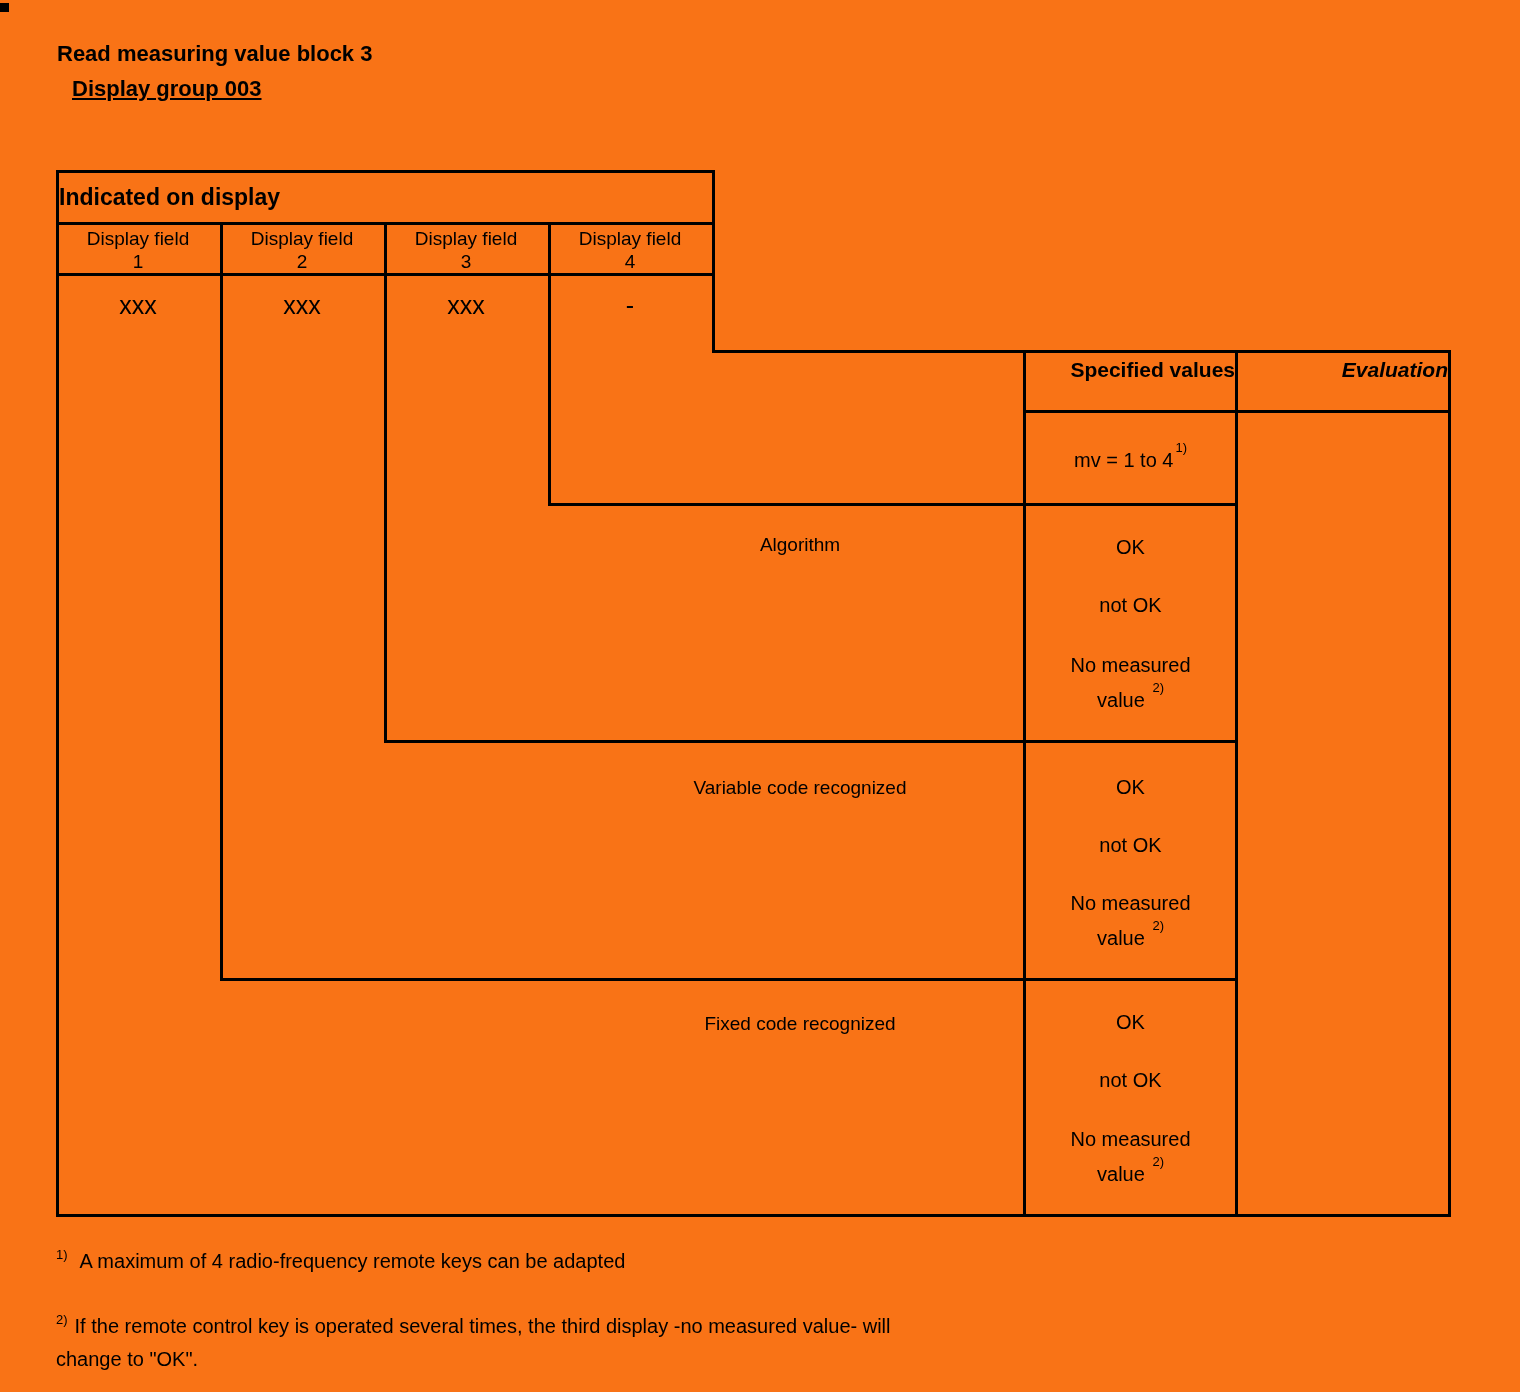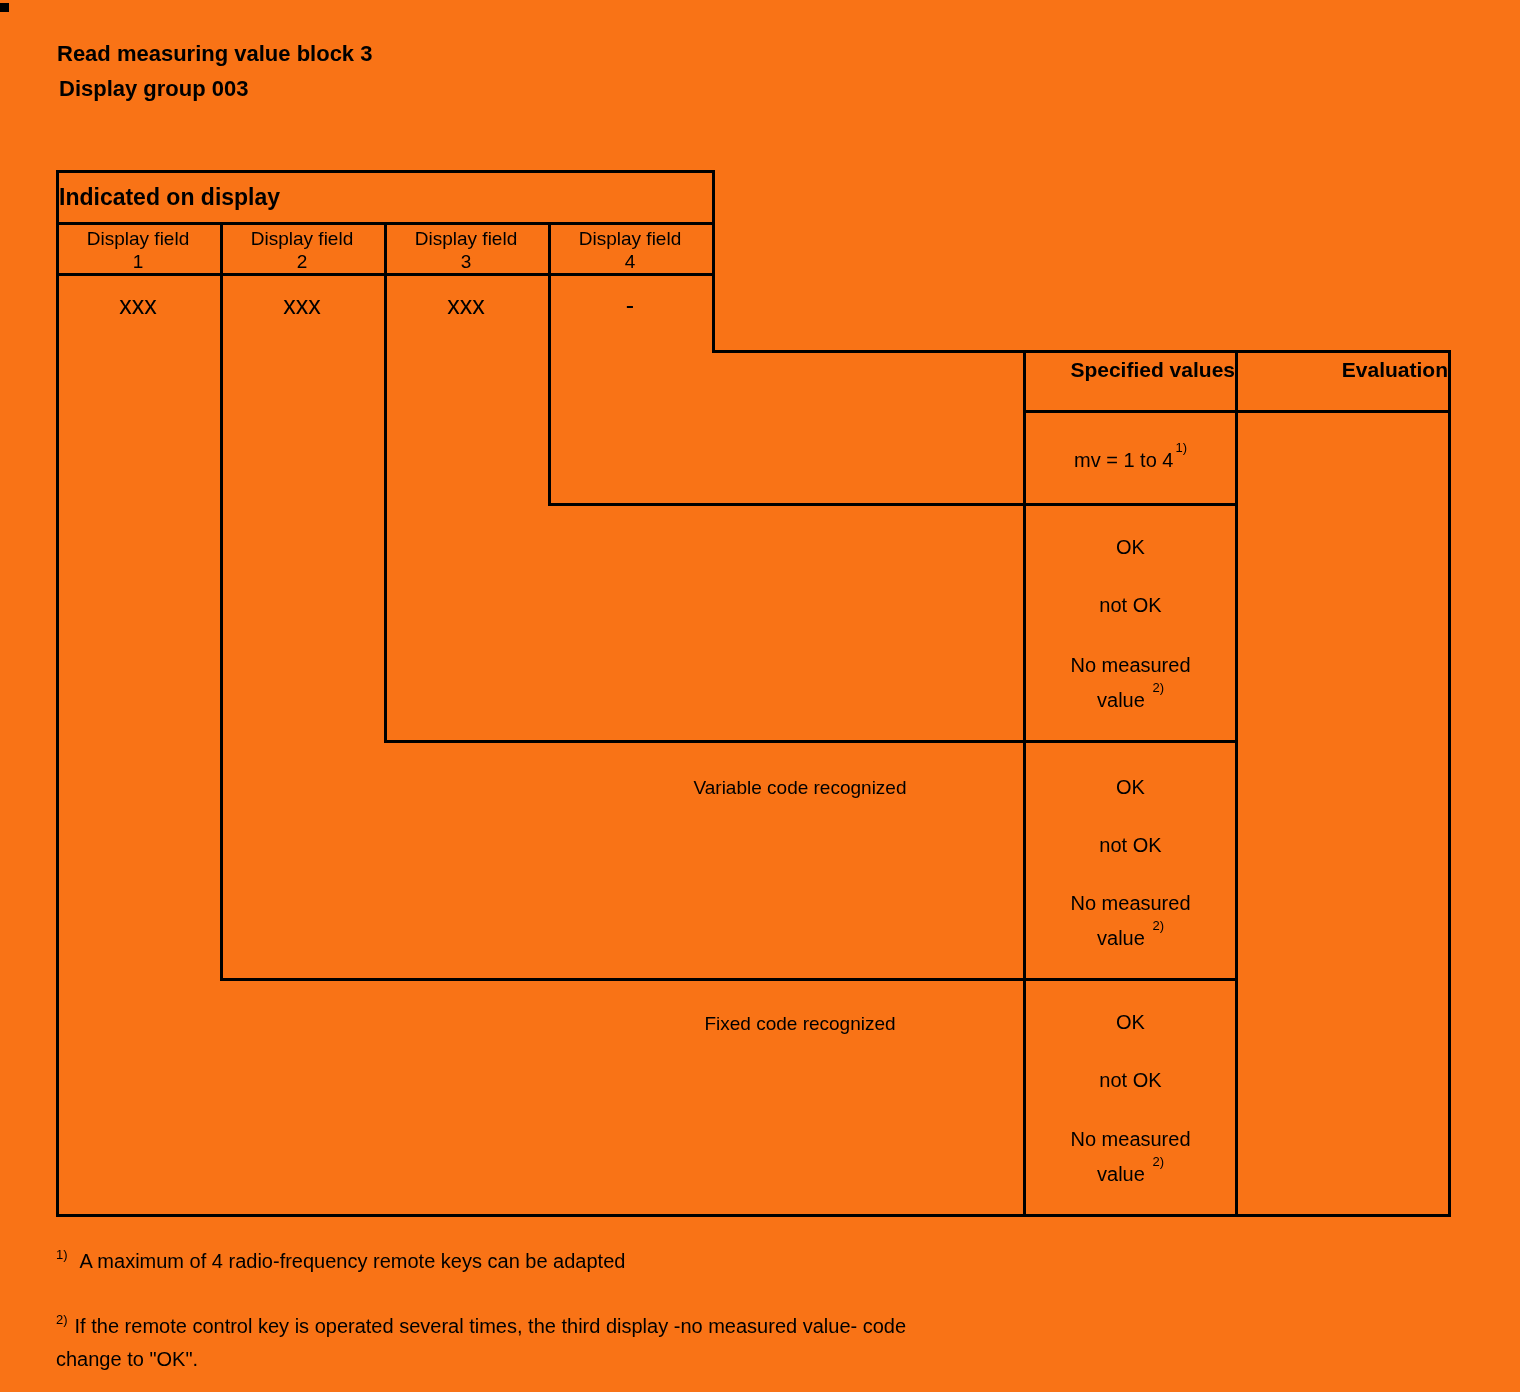--- a/index.html
+++ b/index.html
@@ -32,21 +32,21 @@
   #corner-mark{position:absolute;left:0;top:3px;width:9px;height:9px;background:#000;}
 </style>
 </head>
 <body>
 
 <div id="page">
 
   <div id="corner-mark"></div>
 
   <div class="txt title-line" style="left:57px;top:36px;">Read measuring value block 3</div>
-  <div class="txt title-line" style="left:59px;top:71px;">Display group 003</div>
+  <div class="txt title-line" style="left:72px;top:71px;text-decoration:underline;">Display group 003</div>
 
   <div class="line h" style="left:56px;top:170px;width:659px;"></div>
   <div class="line h" style="left:56px;top:222px;width:659px;"></div>
   <div class="line h" style="left:56px;top:273px;width:659px;"></div>
   <div class="line h" style="left:712px;top:350px;width:739px;"></div>
   <div class="line h" style="left:1023px;top:410px;width:428px;"></div>
   <div class="line h" style="left:548px;top:503px;width:690px;"></div>
   <div class="line h" style="left:384px;top:740px;width:854px;"></div>
   <div class="line h" style="left:220px;top:978px;width:1018px;"></div>
   <div class="line h" style="left:56px;top:1214px;width:1395px;"></div>
@@ -78,22 +78,23 @@
     <div>Display field</div>
     <div>4</div>
   </div>
 
   <div class="txt cell-val" style="left:56px;top:291px;width:164px;">xxx</div>
   <div class="txt cell-val" style="left:220px;top:291px;width:164px;">xxx</div>
   <div class="txt cell-val" style="left:384px;top:291px;width:164px;">xxx</div>
   <div class="txt cell-val" style="left:548px;top:291px;width:164px;">-</div>
 
   <div class="txt col-title" style="left:1026px;top:358px;width:209px;">Specified values</div>
-  <div class="txt col-title" style="left:1238px;top:358px;width:210px;">Evaluation</div>
+  <div class="txt col-title" style="left:1238px;top:358px;width:210px;font-style:italic;">Evaluation</div>
 
+  <div class="txt row-label" style="top:534px;">Algorithm</div>
   <div class="txt row-label" style="top:777px;">Variable code recognized</div>
   <div class="txt row-label" style="top:1013px;">Fixed code recognized</div>
 
   <div class="txt spec-cell" style="top:447px;">
     <span>mv = 1 to 4</span><sup class="sp">1)</sup>
   </div>
 
   <div class="txt spec-cell" style="top:536px;">OK</div>
   <div class="txt spec-cell" style="top:594px;">not OK</div>
   <div class="txt spec-cell nmv" style="top:651px;">
@@ -113,17 +114,17 @@
   <div class="txt spec-cell nmv" style="top:1125px;">
     <div>No measured</div>
     <div><span>value</span> <sup class="sp">2)</sup></div>
   </div>
 
 
   <div class="txt footnote" style="left:56px;top:1250px;">
     <span class="fn-sup">1)</span><span class="fn-gap1">A maximum of 4 radio-frequency remote keys can be adapted</span>
   </div>
   <div class="txt footnote" style="left:56px;top:1315px;">
-    <span class="fn-sup">2)</span><span class="fn-gap2">If the remote control key is operated several times, the third display -no measured value- code</span>
+    <span class="fn-sup">2)</span><span class="fn-gap2">If the remote control key is operated several times, the third display -no measured value- will</span>
   </div>
   <div class="txt footnote" style="left:56px;top:1348px;">change to "OK".</div>
 
 </div>
 
 </body></html>

